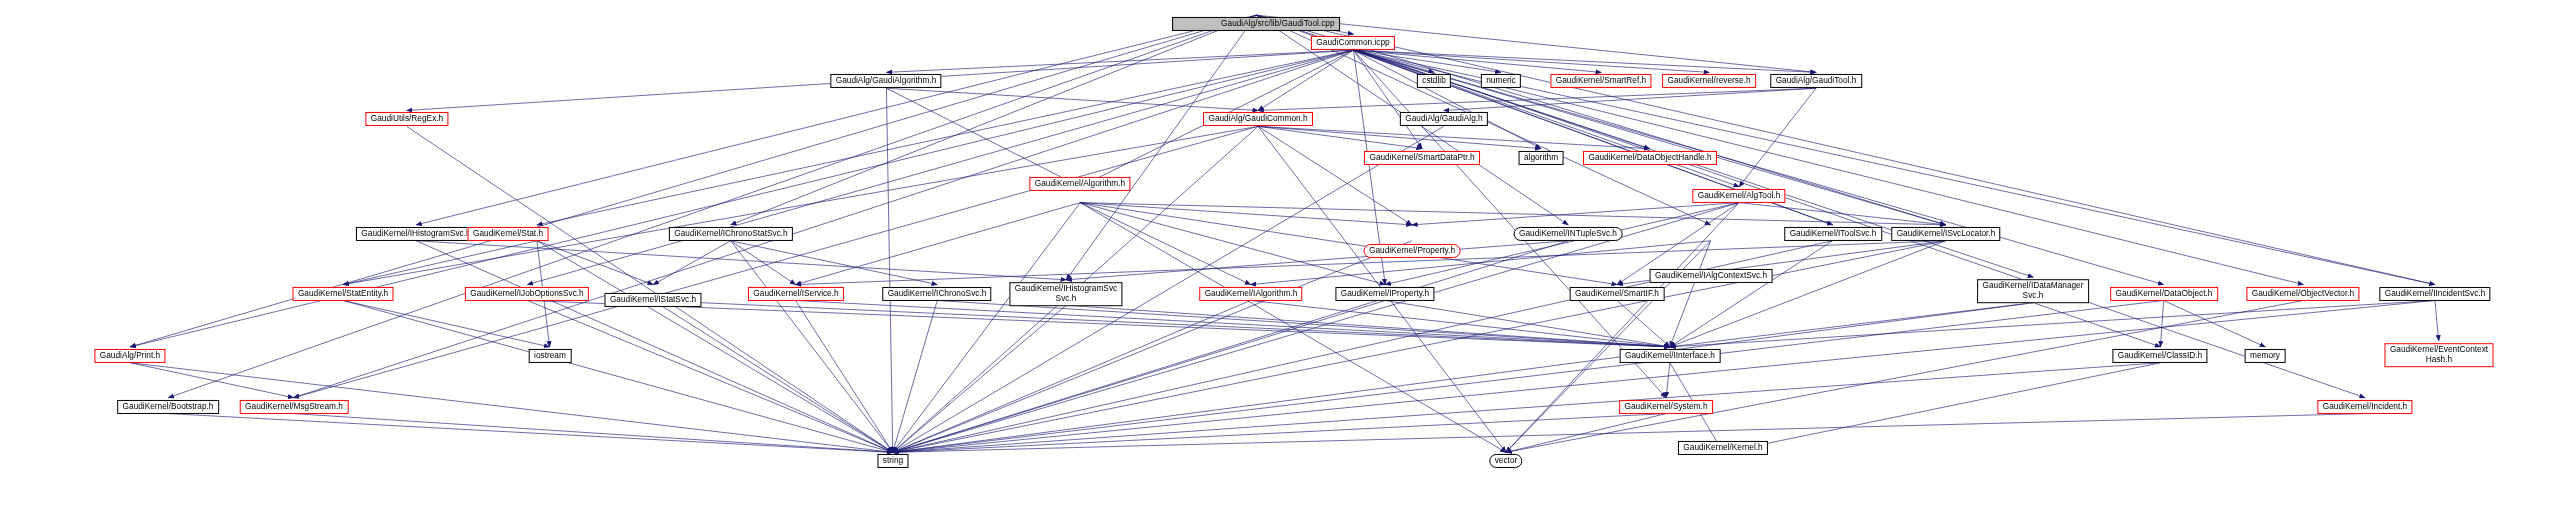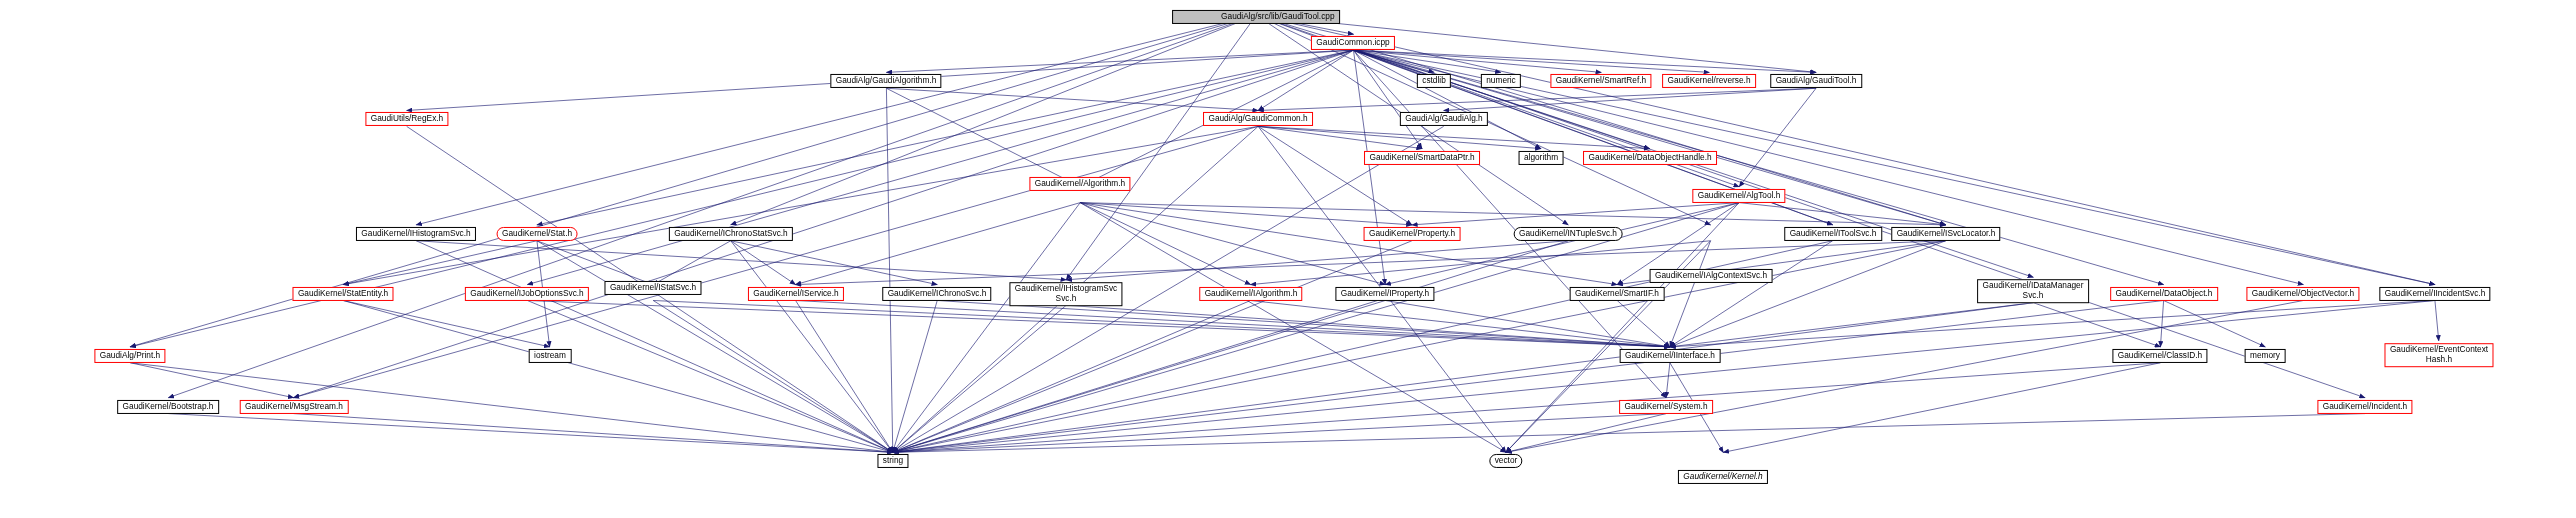--- a/index.html
+++ b/index.html
@@ -183,47 +183,47 @@
         <line x1="3400" y1="570.5" x2="2712" y2="711.5" marker-end="url(#arrowhead)"></line>
         <line x1="3400" y1="570.5" x2="1405" y2="711.5" marker-end="url(#arrowhead)"></line>
         <line x1="265" y1="650.5" x2="1405" y2="711.5" marker-end="url(#arrowhead)"></line>
         <line x1="462" y1="650.5" x2="1405" y2="711.5" marker-end="url(#arrowhead)"></line>
         <line x1="2622" y1="650.5" x2="1405" y2="711.5" marker-end="url(#arrowhead)"></line>
         <line x1="2622" y1="650.5" x2="2370" y2="711.5" marker-end="url(#arrowhead)"></line>
         <line x1="3722" y1="650.5" x2="1405" y2="711.5" marker-end="url(#arrowhead)"></line>
       </g>
   </svg>
 
-<div class="node root" title="GaudiAlg/src/lib/GaudiTool.cpp" style="left: 1256px; top: 17px; padding-left: 48px;">GaudiAlg/src/lib/GaudiTool.cpp</div>
+<div class="node root" title="GaudiAlg/src/lib/GaudiTool.cpp" style="left: 1256px; top: 24px; padding-left: 48px;">GaudiAlg/src/lib/GaudiTool.cpp</div>
     <div class="node truncated" title="GaudiCommon.icpp" style="left: 1353px; top: 43px;">GaudiCommon.icpp</div>
     <div class="node" title="GaudiAlg/GaudiAlgorithm.h" style="left: 886px; top: 81px;">GaudiAlg/GaudiAlgorithm.h</div>
     <div class="node" title="cstdlib" style="left: 1434px; top: 81px;">cstdlib</div>
     <div class="node" title="numeric" style="left: 1501px; top: 81px;">numeric</div>
     <div class="node truncated" title="GaudiKernel/SmartRef.h" style="left: 1601px; top: 81px;">GaudiKernel/SmartRef.h</div>
     <div class="node truncated" title="GaudiKernel/reverse.h" style="left: 1709px; top: 81px;">GaudiKernel/reverse.h</div>
     <div class="node" title="GaudiAlg/GaudiTool.h" style="left: 1816px; top: 81px;">GaudiAlg/GaudiTool.h</div>
     <div class="node truncated" title="GaudiUtils/RegEx.h" style="left: 407px; top: 119px;">GaudiUtils/RegEx.h</div>
     <div class="node truncated" title="GaudiAlg/GaudiCommon.h" style="left: 1258px; top: 119px;">GaudiAlg/GaudiCommon.h</div>
     <div class="node" title="GaudiAlg/GaudiAlg.h" style="left: 1444px; top: 119px;">GaudiAlg/GaudiAlg.h</div>
     <div class="node truncated" title="GaudiKernel/SmartDataPtr.h" style="left: 1422px; top: 158px;">GaudiKernel/SmartDataPtr.h</div>
     <div class="node" title="algorithm" style="left: 1541px; top: 158px;">algorithm</div>
     <div class="node truncated" title="GaudiKernel/DataObjectHandle.h" style="left: 1650px; top: 158px;">GaudiKernel/DataObjectHandle.h</div>
     <div class="node truncated" title="GaudiKernel/Algorithm.h" style="left: 1080px; top: 184px;">GaudiKernel/Algorithm.h</div>
     <div class="node truncated" title="GaudiKernel/AlgTool.h" style="left: 1739px; top: 196px;">GaudiKernel/AlgTool.h</div>
     <div class="node" title="GaudiKernel/IHistogramSvc.h" style="left: 416px; top: 234px;">GaudiKernel/IHistogramSvc.h</div>
-    <div class="node truncated" title="GaudiKernel/Stat.h" style="left: 537px; top: 234px; border-radius: 7px;">GaudiKernel/Stat.h</div>
+    <div class="node truncated" title="GaudiKernel/Stat.h" style="left: 508px; top: 234px;">GaudiKernel/Stat.h</div>
     <div class="node" title="GaudiKernel/IChronoStatSvc.h" style="left: 731px; top: 234px;">GaudiKernel/IChronoStatSvc.h</div>
-    <div class="node truncated" title="GaudiKernel/Property.h" style="left: 1412px; top: 234px;">GaudiKernel/Property.h</div>
+    <div class="node truncated" title="GaudiKernel/Property.h" style="left: 1412px; top: 251px; border-radius: 7px;">GaudiKernel/Property.h</div>
     <div class="node" title="GaudiKernel/INTupleSvc.h" style="left: 1568px; top: 234px; border-radius: 7px;">GaudiKernel/INTupleSvc.h</div>
     <div class="node" title="GaudiKernel/IAlgContextSvc.h" style="left: 1711px; top: 234px; margin-top: 42px;">GaudiKernel/IAlgContextSvc.h</div>
     <div class="node" title="GaudiKernel/IToolSvc.h" style="left: 1833px; top: 234px;">GaudiKernel/IToolSvc.h</div>
     <div class="node" title="GaudiKernel/ISvcLocator.h" style="left: 1946px; top: 234px;">GaudiKernel/ISvcLocator.h</div>
     <div class="node truncated" title="GaudiKernel/StatEntity.h" style="left: 343px; top: 294px;">GaudiKernel/StatEntity.h</div>
     <div class="node truncated" title="GaudiKernel/IJobOptionsSvc.h" style="left: 527px; top: 294px;">GaudiKernel/IJobOptionsSvc.h</div>
-    <div class="node" title="GaudiKernel/IStatSvc.h" style="left: 653px; top: 288px;">GaudiKernel/IStatSvc.h</div>
+    <div class="node" title="GaudiKernel/IStatSvc.h" style="left: 653px; top: 300px;">GaudiKernel/IStatSvc.h</div>
     <div class="node truncated" title="GaudiKernel/IService.h" style="left: 796px; top: 294px;">GaudiKernel/IService.h</div>
     <div class="node" title="GaudiKernel/IChronoSvc.h" style="left: 937px; top: 294px;">GaudiKernel/IChronoSvc.h</div>
     <div class="node" title="GaudiKernel/IDataProviderSvc.h" style="left: 1066px; top: 294px;">GaudiKernel/IHistogramSvc
 Svc.h</div>
     <div class="node truncated" title="GaudiKernel/IAlgorithm.h" style="left: 1251px; top: 294px;">GaudiKernel/IAlgorithm.h</div>
     <div class="node" title="GaudiKernel/IProperty.h" style="left: 1385px; top: 294px;">GaudiKernel/IProperty.h</div>
     <div class="node" title="GaudiKernel/SmartIF.h" style="left: 1617px; top: 294px;">GaudiKernel/SmartIF.h</div>
     <div class="node" title="GaudiKernel/IDataManagerSvc.h" style="left: 2033px; top: 291px;">GaudiKernel/IDataManager
 Svc.h</div>
     <div class="node truncated" title="GaudiKernel/DataObject.h" style="left: 2164px; top: 294px;">GaudiKernel/DataObject.h</div>
@@ -235,15 +235,15 @@
     <div class="node" title="GaudiKernel/ClassID.h" style="left: 2160px; top: 356px;">GaudiKernel/ClassID.h</div>
     <div class="node" title="memory" style="left: 2265px; top: 356px;">memory</div>
     <div class="node truncated" title="GaudiKernel/EventContextHash.h" style="left: 2439px; top: 355px;">GaudiKernel/EventContext
 Hash.h</div>
     <div class="node" title="GaudiKernel/Bootstrap.h" style="left: 168px; top: 407px;">GaudiKernel/Bootstrap.h</div>
     <div class="node truncated" title="GaudiKernel/MsgStream.h" style="left: 294px; top: 407px;">GaudiKernel/MsgStream.h</div>
     <div class="node truncated" title="GaudiKernel/System.h" style="left: 1666px; top: 407px;">GaudiKernel/System.h</div>
     <div class="node truncated" title="GaudiKernel/Incident.h" style="left: 2365px; top: 407px;">GaudiKernel/Incident.h</div>
     <div class="node" title="string" style="left: 893px; top: 461px;">string</div>
     <div class="node" title="vector" style="left: 1506px; top: 461px; border-radius: 7px;">vector</div>
-    <div class="node" title="GaudiKernel/Kernel.h" style="left: 1723px; top: 477px; font-style: italic;">GaudiKernel/Kernel.h</div>
+    <div class="node" title="GaudiKernel/Kernel.h" style="left: 1723px; top: 448px;">GaudiKernel/Kernel.h</div>
   </div>
 
 
 </body></html>

